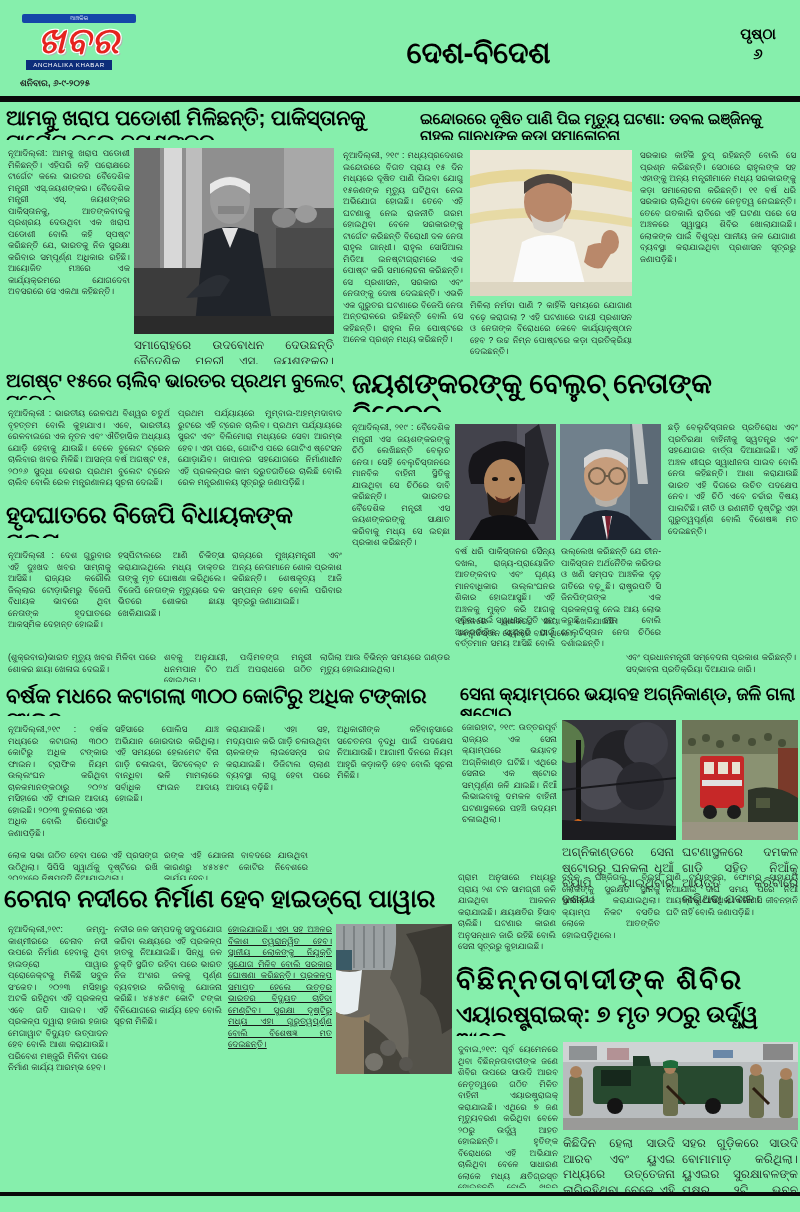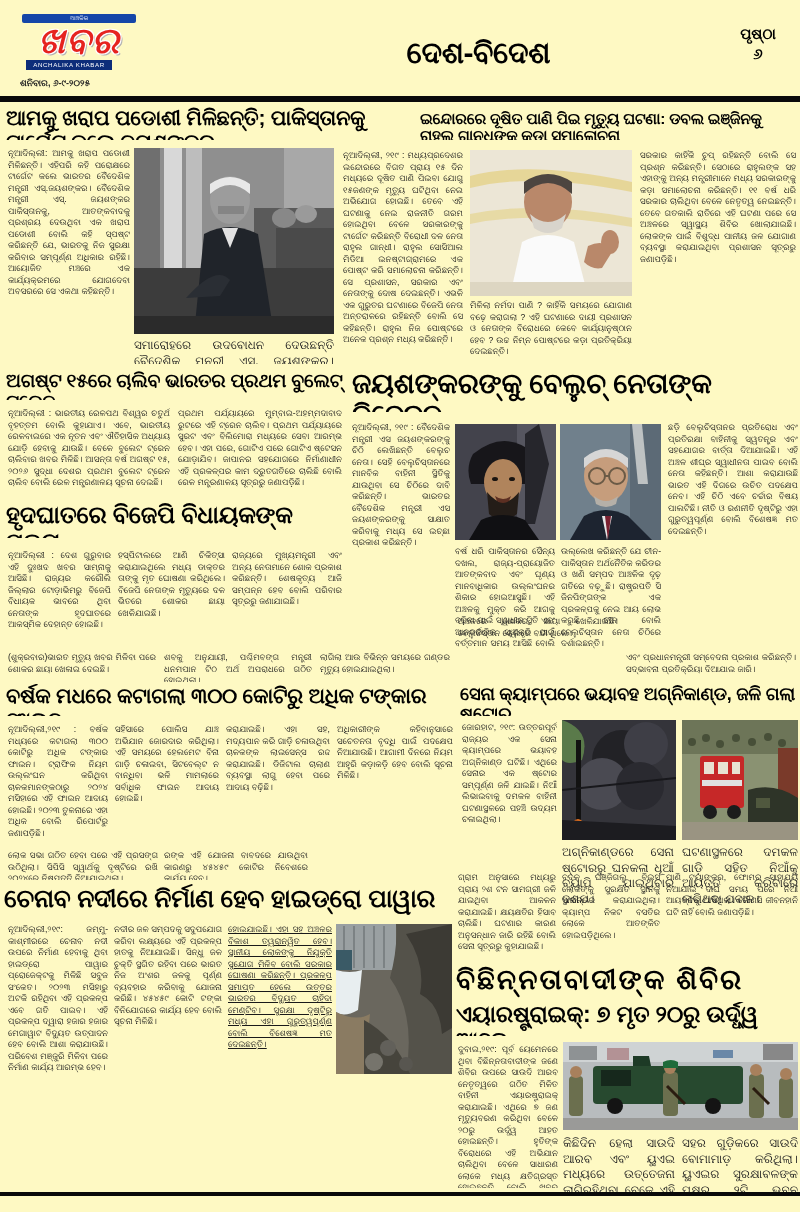--- a/index.html
+++ b/index.html
@@ -1,18 +1,18 @@
 <!DOCTYPE html>
 <html><head>
 <meta charset="utf-8">
 <style>
   html,body{margin:0;padding:0;background:#d8d8d8;}
   .page{
     position:relative;width:800px;height:1212px;margin:0 auto;
-    background:#fef9c3;overflow:hidden;
+    background:#86efac;overflow:hidden;
     font-family:"Liberation Sans","DejaVu Sans",sans-serif;color:#111;
   }
   .abs{position:absolute;overflow:hidden;}
   .headline{font-weight:bold;color:#000;letter-spacing:-0.3px;line-height:1.12;}
   .bodytext{font-size:8.6px;line-height:1.34;text-align:justify;color:#191919;word-break:break-word;}
   .caption{font-size:12px;line-height:1.3;text-align:justify;color:#222;}
   .rule{position:absolute;background:#0a0a0a;}
   
   .logo-box{position:absolute;left:18px;top:14px;width:122px;height:62px;}
   .logo-bar-top{position:absolute;left:4px;top:0;width:114px;height:9px;background:#1546a8;border-radius:2px;}

